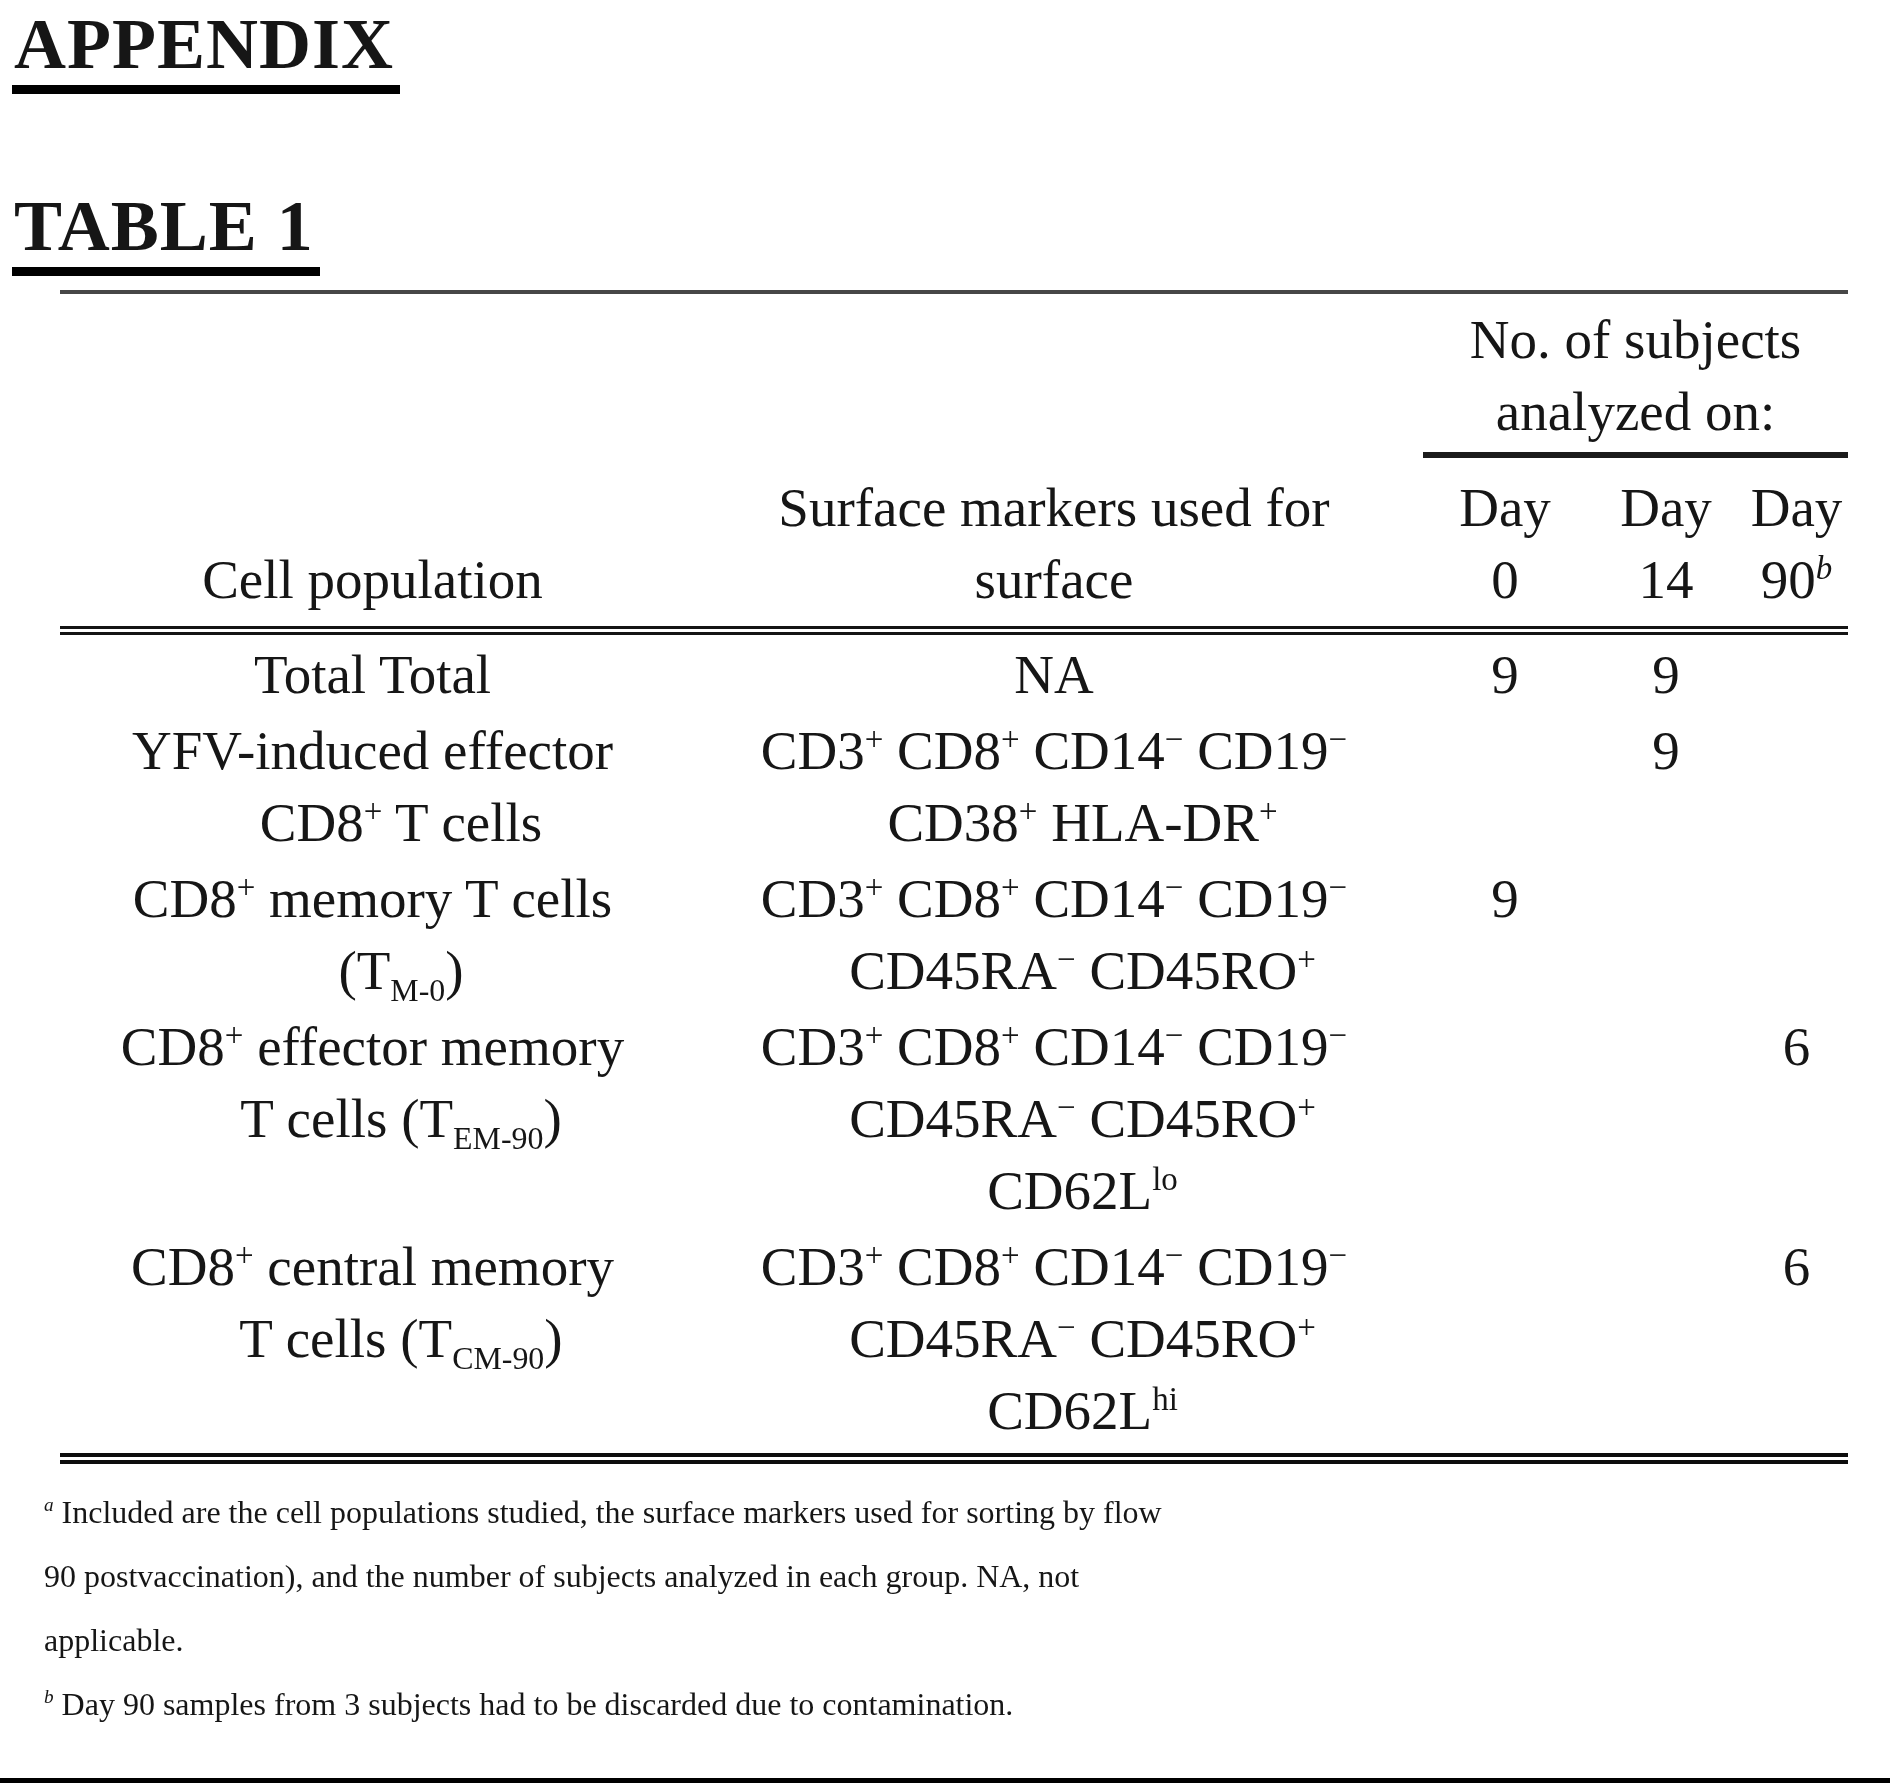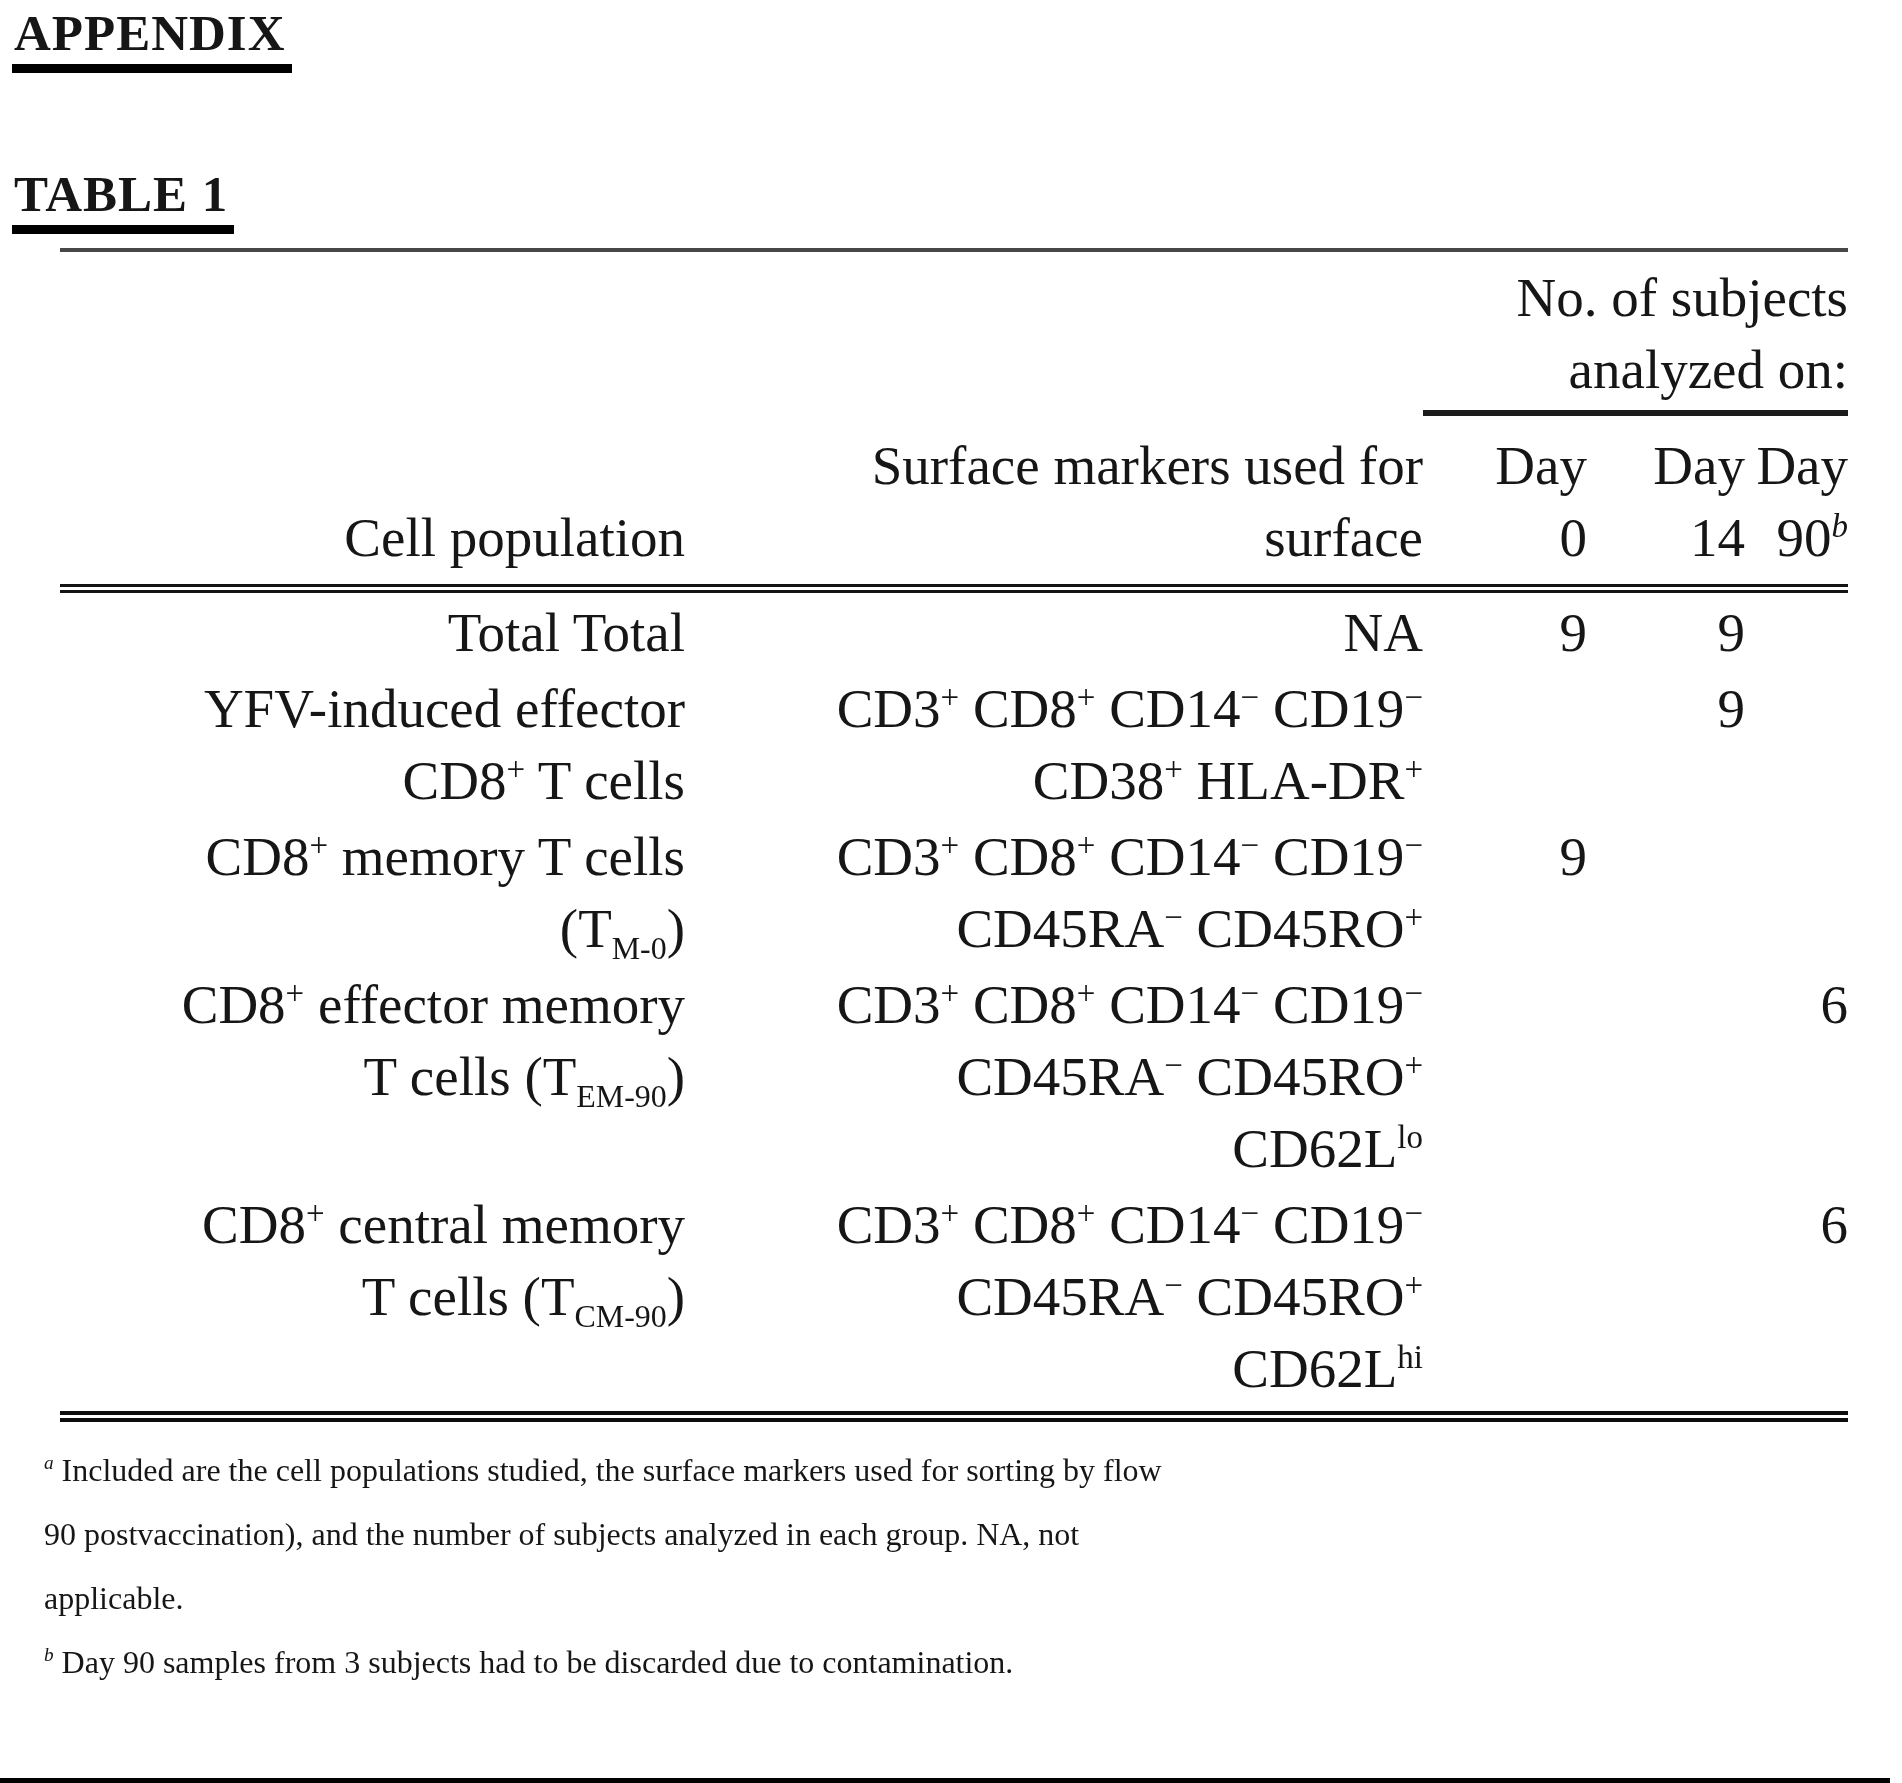--- a/index.html
+++ b/index.html
@@ -8,37 +8,37 @@
     background: #ffffff;
     overflow: hidden;
     font-family: "Liberation Serif", "DejaVu Serif", serif;
     color: #161616;
     -webkit-font-smoothing: antialiased;
   }
   .page { position: relative; width: 1902px; height: 1783px; }
 
   .heading {
     display: table;
-    font-size: 51px; font-weight: bold; line-height: 1;
+    font-size: 72px; font-weight: bold; line-height: 1;
     letter-spacing: 1px;
     border-bottom: 9px solid #000;
     padding: 0 6px 5px 2px;
     margin: 8px 0 0 12px;
     white-space: nowrap;
   }
   .table-label { margin-top: 96px; text-align: center; }
 
   table.tbl {
     border-collapse: collapse; table-layout: fixed;
     width: 1788px;
     margin: 14px 0 0 60px;
     border-top: 4px solid #474747;
   }
   .tbl th, .tbl td {
-    font-weight: normal; text-align: right;
+    font-weight: normal; text-align: center;
     font-size: 55px; line-height: 72px;
     padding: 0;
   }
   .spanner-row th.spanner {
     vertical-align: top;
     padding: 10px 0 4px 0;
     border-bottom: 6px solid #1b1b1b;
   }
   .header-row th {
     vertical-align: bottom;

